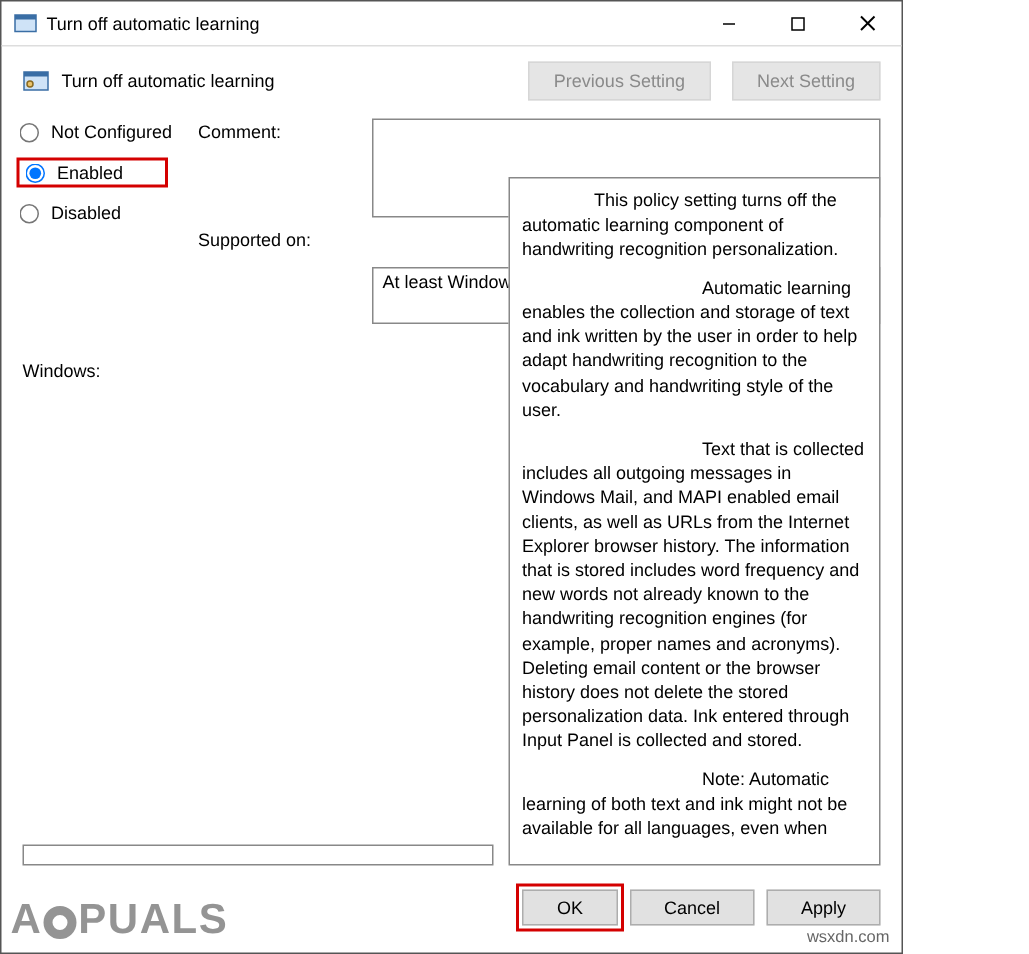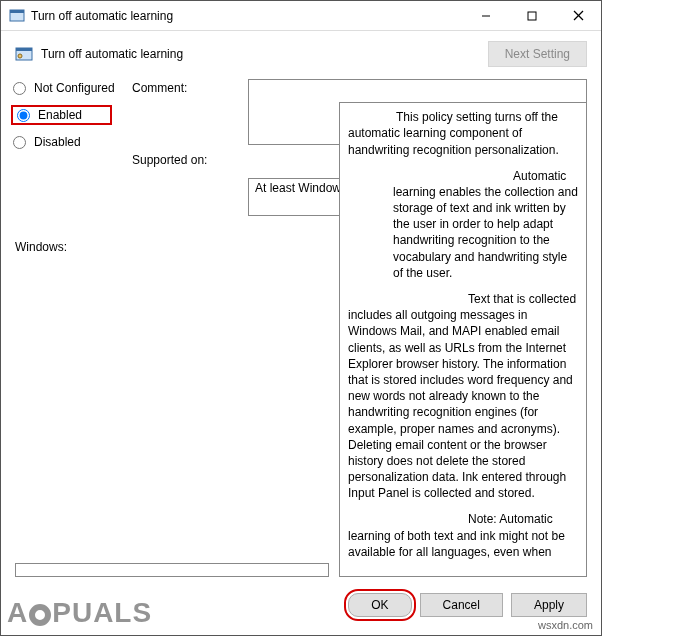--- a/index.html
+++ b/index.html
@@ -121,39 +121,38 @@
     overflow-y: scroll;
     padding: 6px 8px;
     font-size: 12px;
     line-height: 1.35;
     background: #fff;
   }
   .options-pane { width: 314px; }
   .help-pane { flex: 1; }
   .help-pane p { margin: 0 0 10px 0; }
   .help-pane p:first-child { text-indent: 48px; }
-  .help-pane p:nth-child(2) { text-indent: 120px; margin-left: 45px; }
+  .help-pane p:nth-child(2) { text-indent: 120px; }
   .help-pane p:nth-child(3) { text-indent: 120px; }
   .help-pane p:nth-child(4) { text-indent: 120px; }
   
   .btnbar {
     display: flex; justify-content: flex-end;
     gap: 8px;
     padding: 8px 14px 18px 14px;
   }
   .btn {
     background: #e1e1e1;
     border: 1px solid #adadad;
     padding: 4px 22px;
     font-size: 12px;
   }
   .btn.ok-highlight {
     outline: 2px solid #d40000;
     outline-offset: 2px;
-    border-radius: 10px;
   }
   
   ::-webkit-scrollbar { width: 16px; }
   ::-webkit-scrollbar-track { background: #f0f0f0; }
   ::-webkit-scrollbar-thumb { background: #c2c2c2; }
   ::-webkit-scrollbar-button { background: #f0f0f0; height:16px; border:1px solid #ddd;}
   
   .watermark {
     position: absolute;
     left: 6px; bottom: 6px;
@@ -210,20 +209,21 @@
 
   <div class="header-row">
     <span class="big-icon">
       <svg viewBox="0 0 18 18" width="18" height="18">
         <rect x="1" y="3" width="16" height="12" fill="#cfe3f7" stroke="#3a6ea5"></rect>
         <rect x="1" y="3" width="16" height="3" fill="#3a6ea5"></rect>
         <circle cx="5" cy="11" r="2" fill="#eac36b" stroke="#8a6a20"></circle>
       </svg>
     </span>
     <span class="name">Turn off automatic learning</span>
+    <button class="navbtn">Previous Setting</button>
     <button class="navbtn">Next Setting</button>
   </div>
 
   <div class="top-area">
     <div class="radio-col">
       <label class="radio-item">
         <input type="radio" name="state" style="">
         <span>Not Configured</span>
       </label>
       <div class="enabled-highlight">

